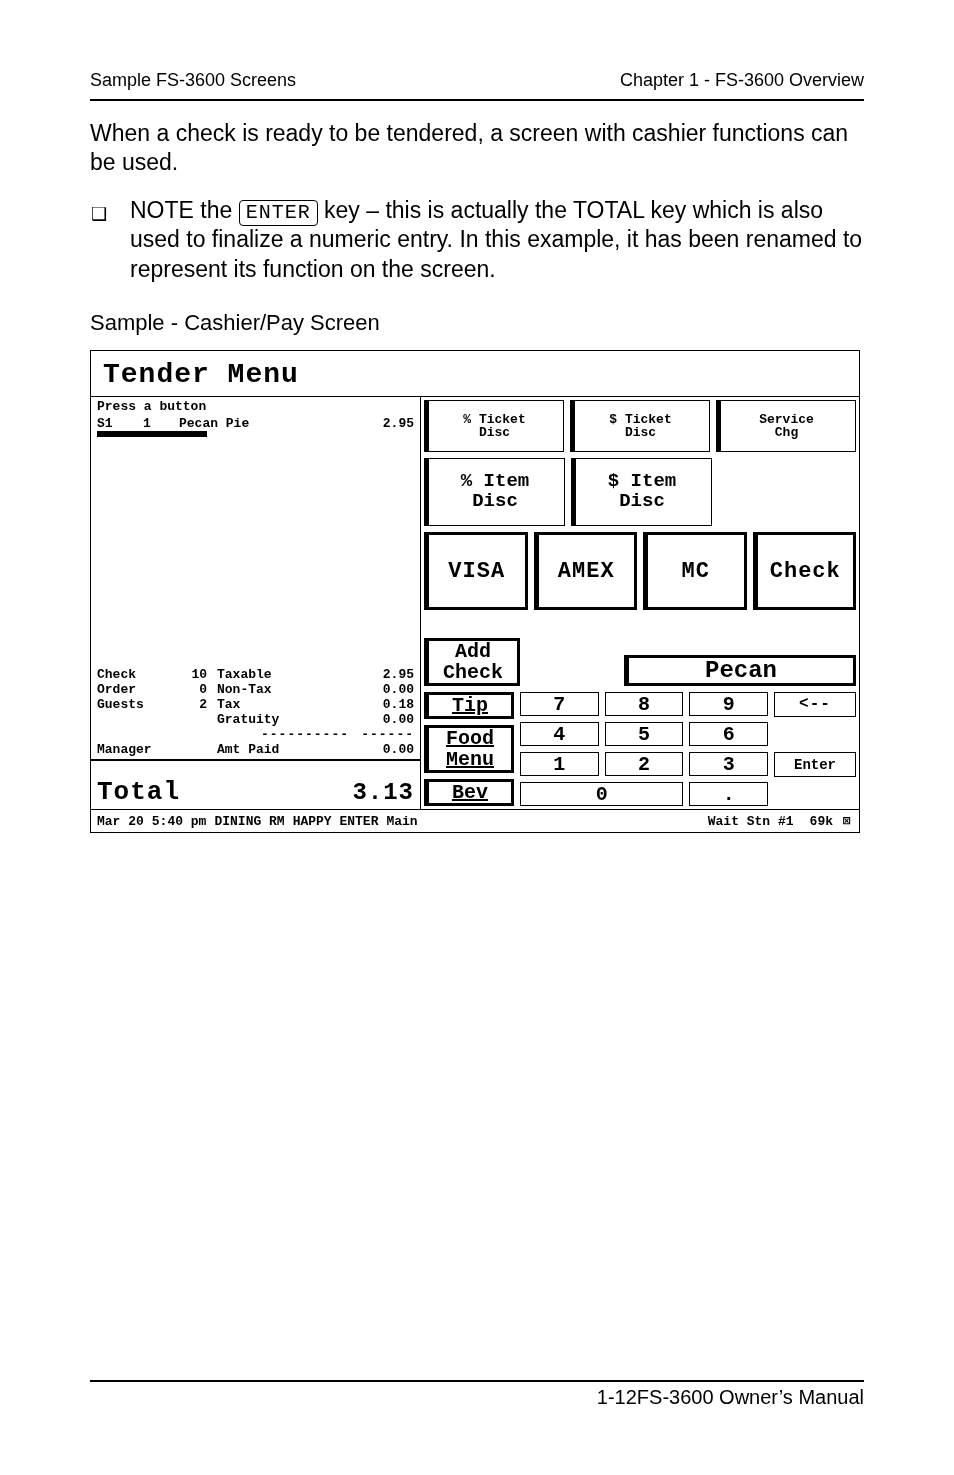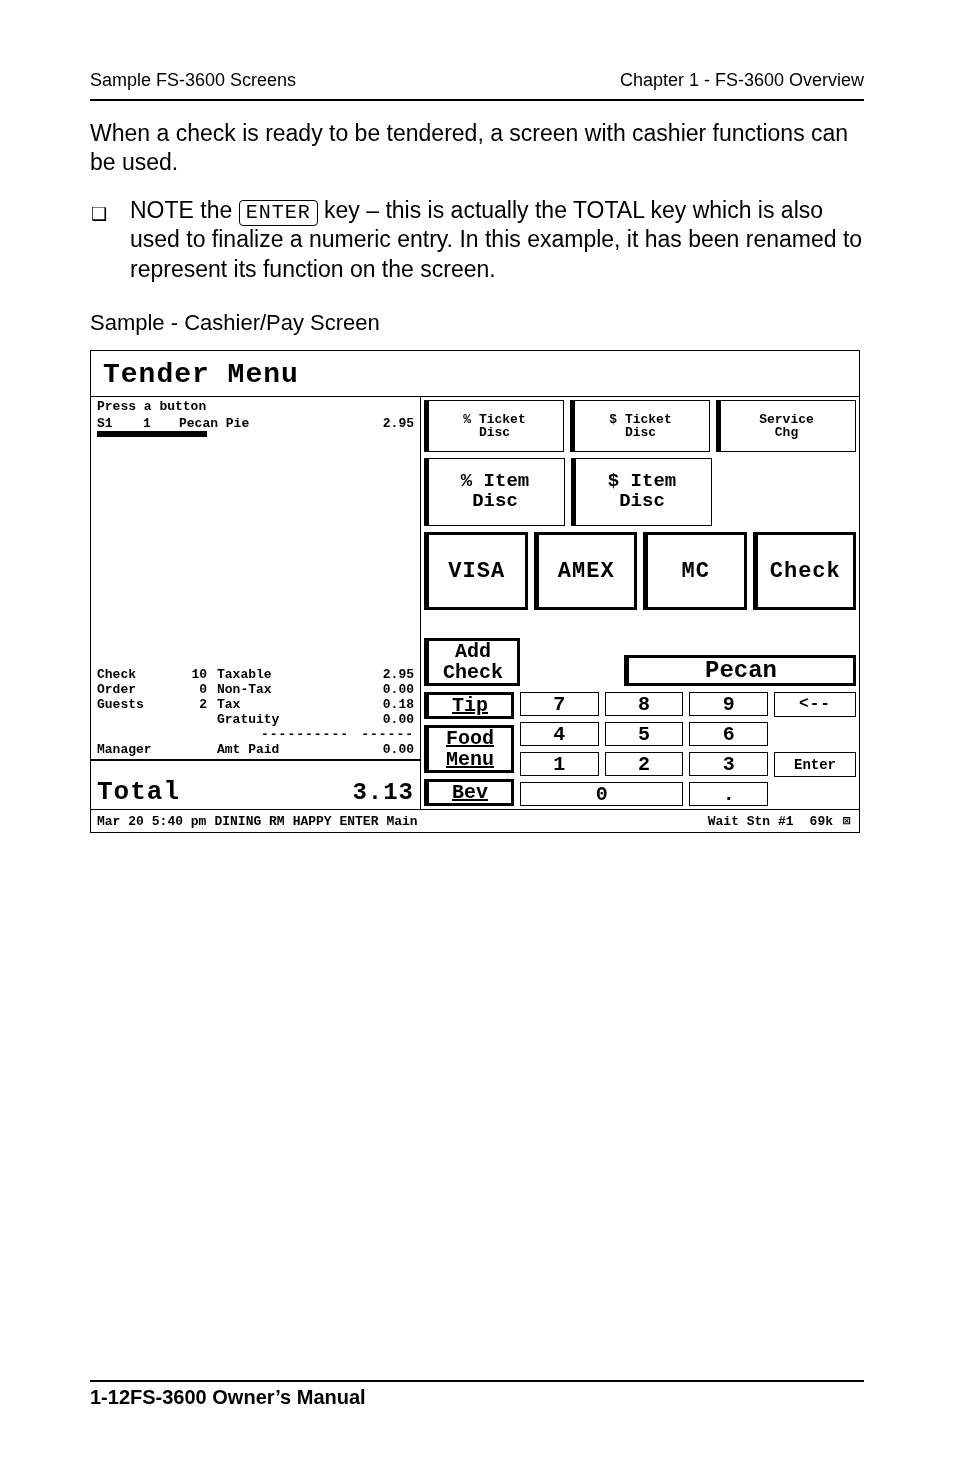--- a/index.html
+++ b/index.html
@@ -211,23 +211,22 @@
 
   .footer {
     position: absolute;
     bottom: 66px;
     left: 90px;
     right: 90px;
   }
   .footer-rule { border-top: 2px solid #000; margin-bottom: 4px; }
   .footer-row {
     display:flex;
-    justify-content: flex-start;
+    justify-content: flex-end;
     font-size: 20px;
-    font-weight: bold;
   }
 </style>
 </head>
 <body>
 
 <div class="page">
   <div class="running-head">
     <span>Sample FS-3600 Screens</span>
     <span>Chapter 1 - FS-3600 Overview</span>
   </div>

